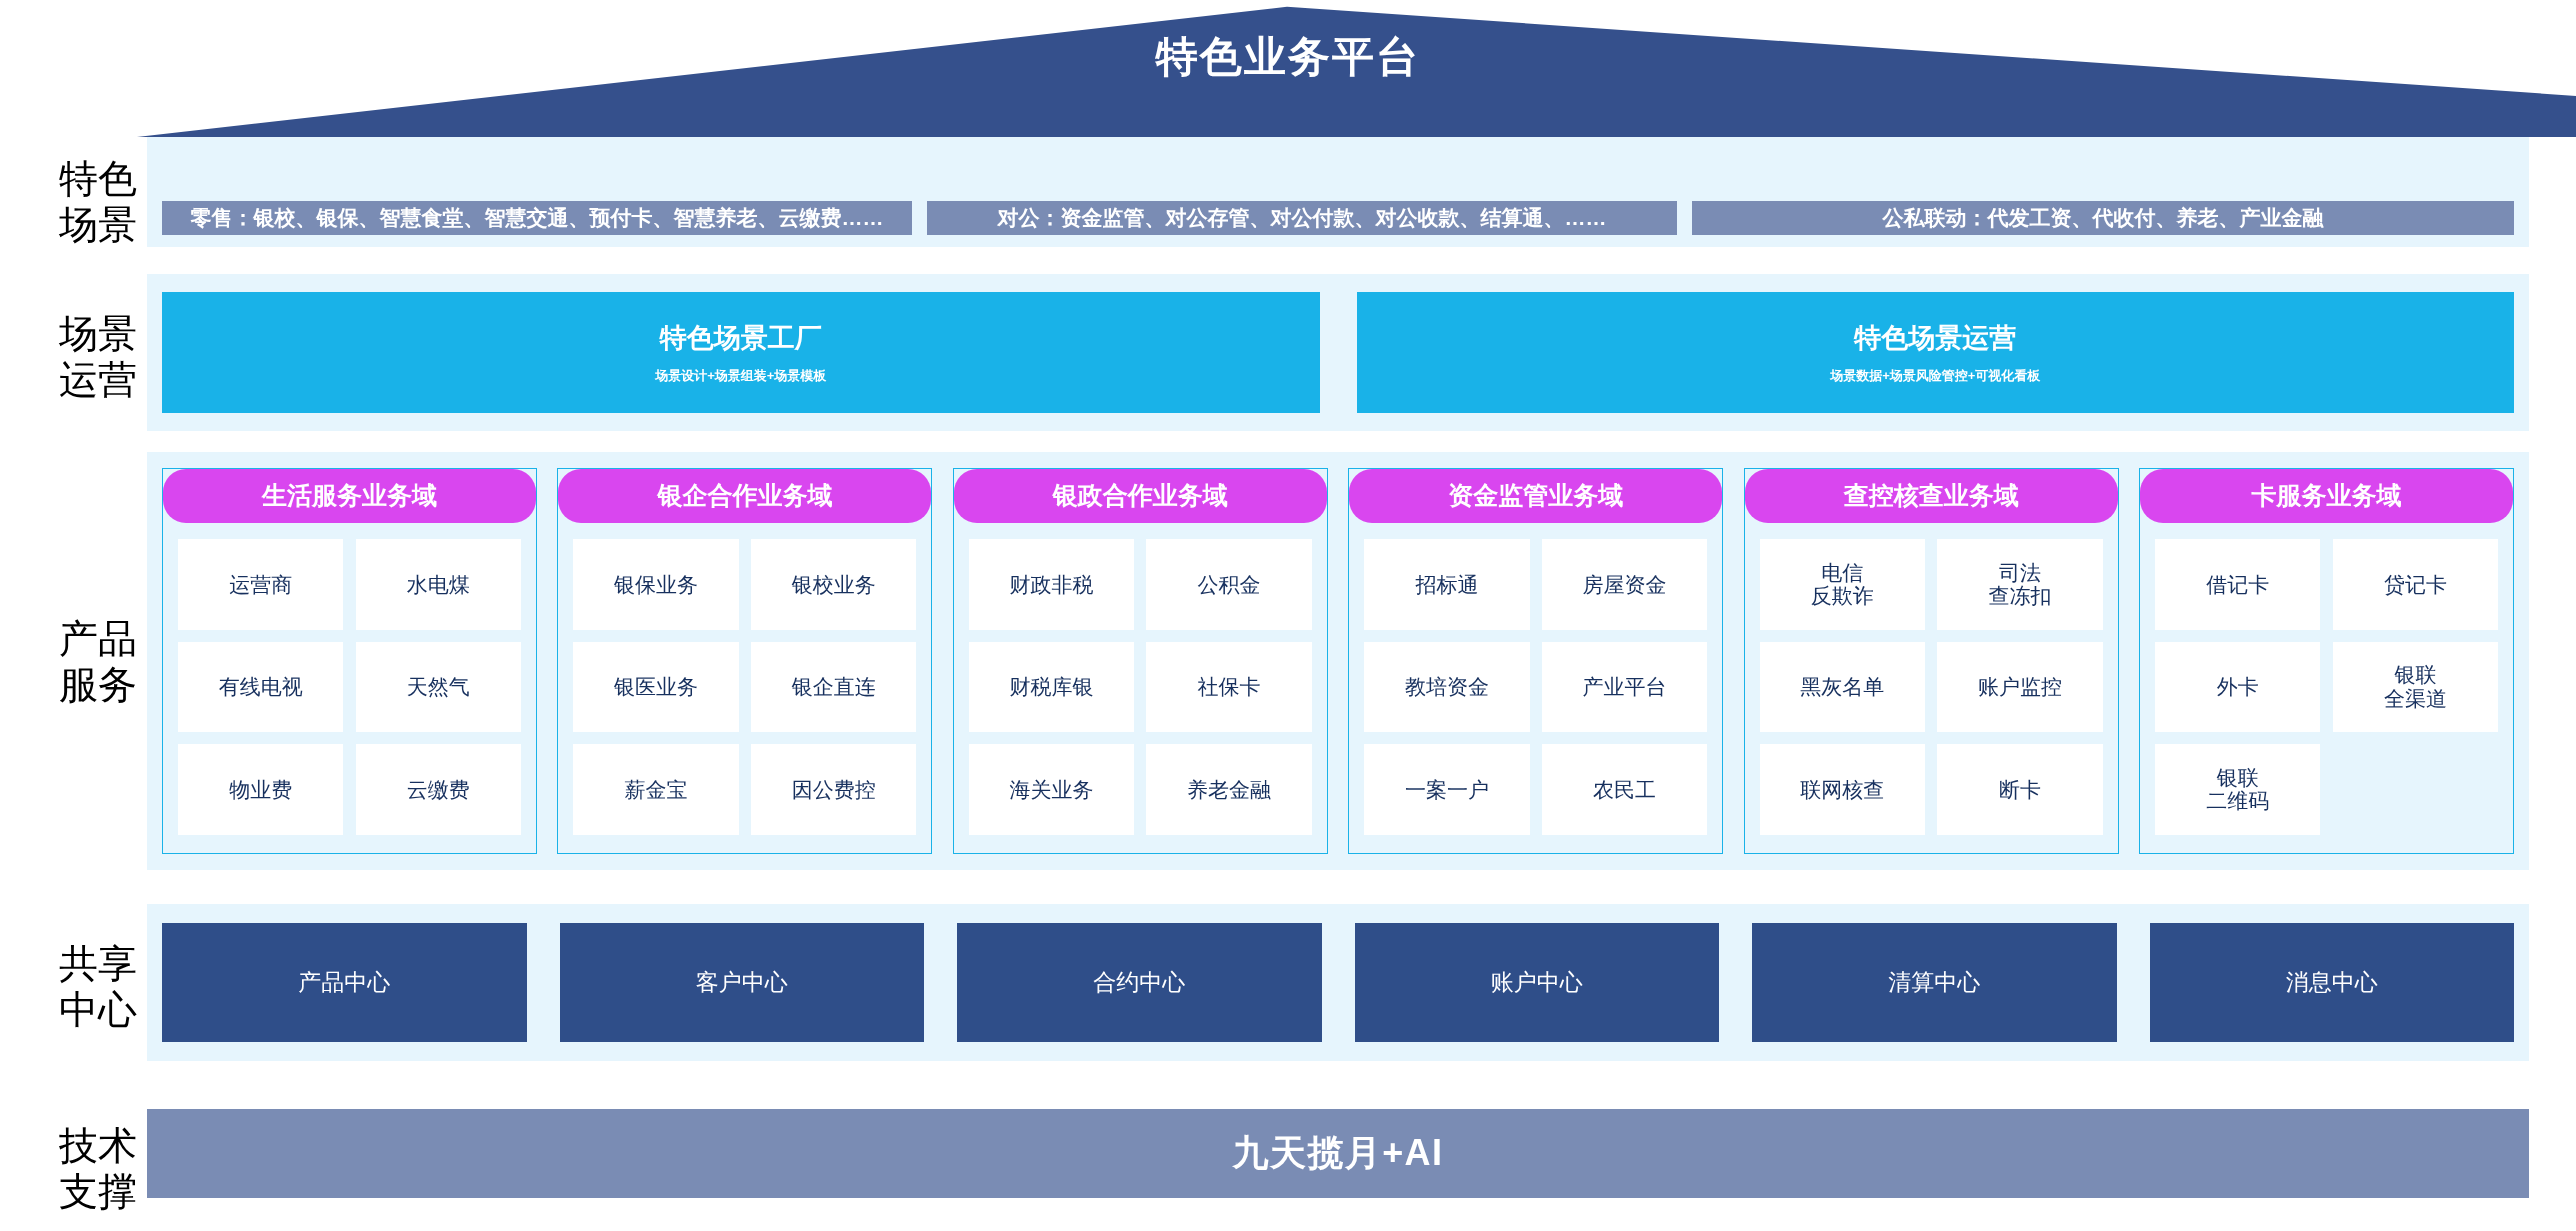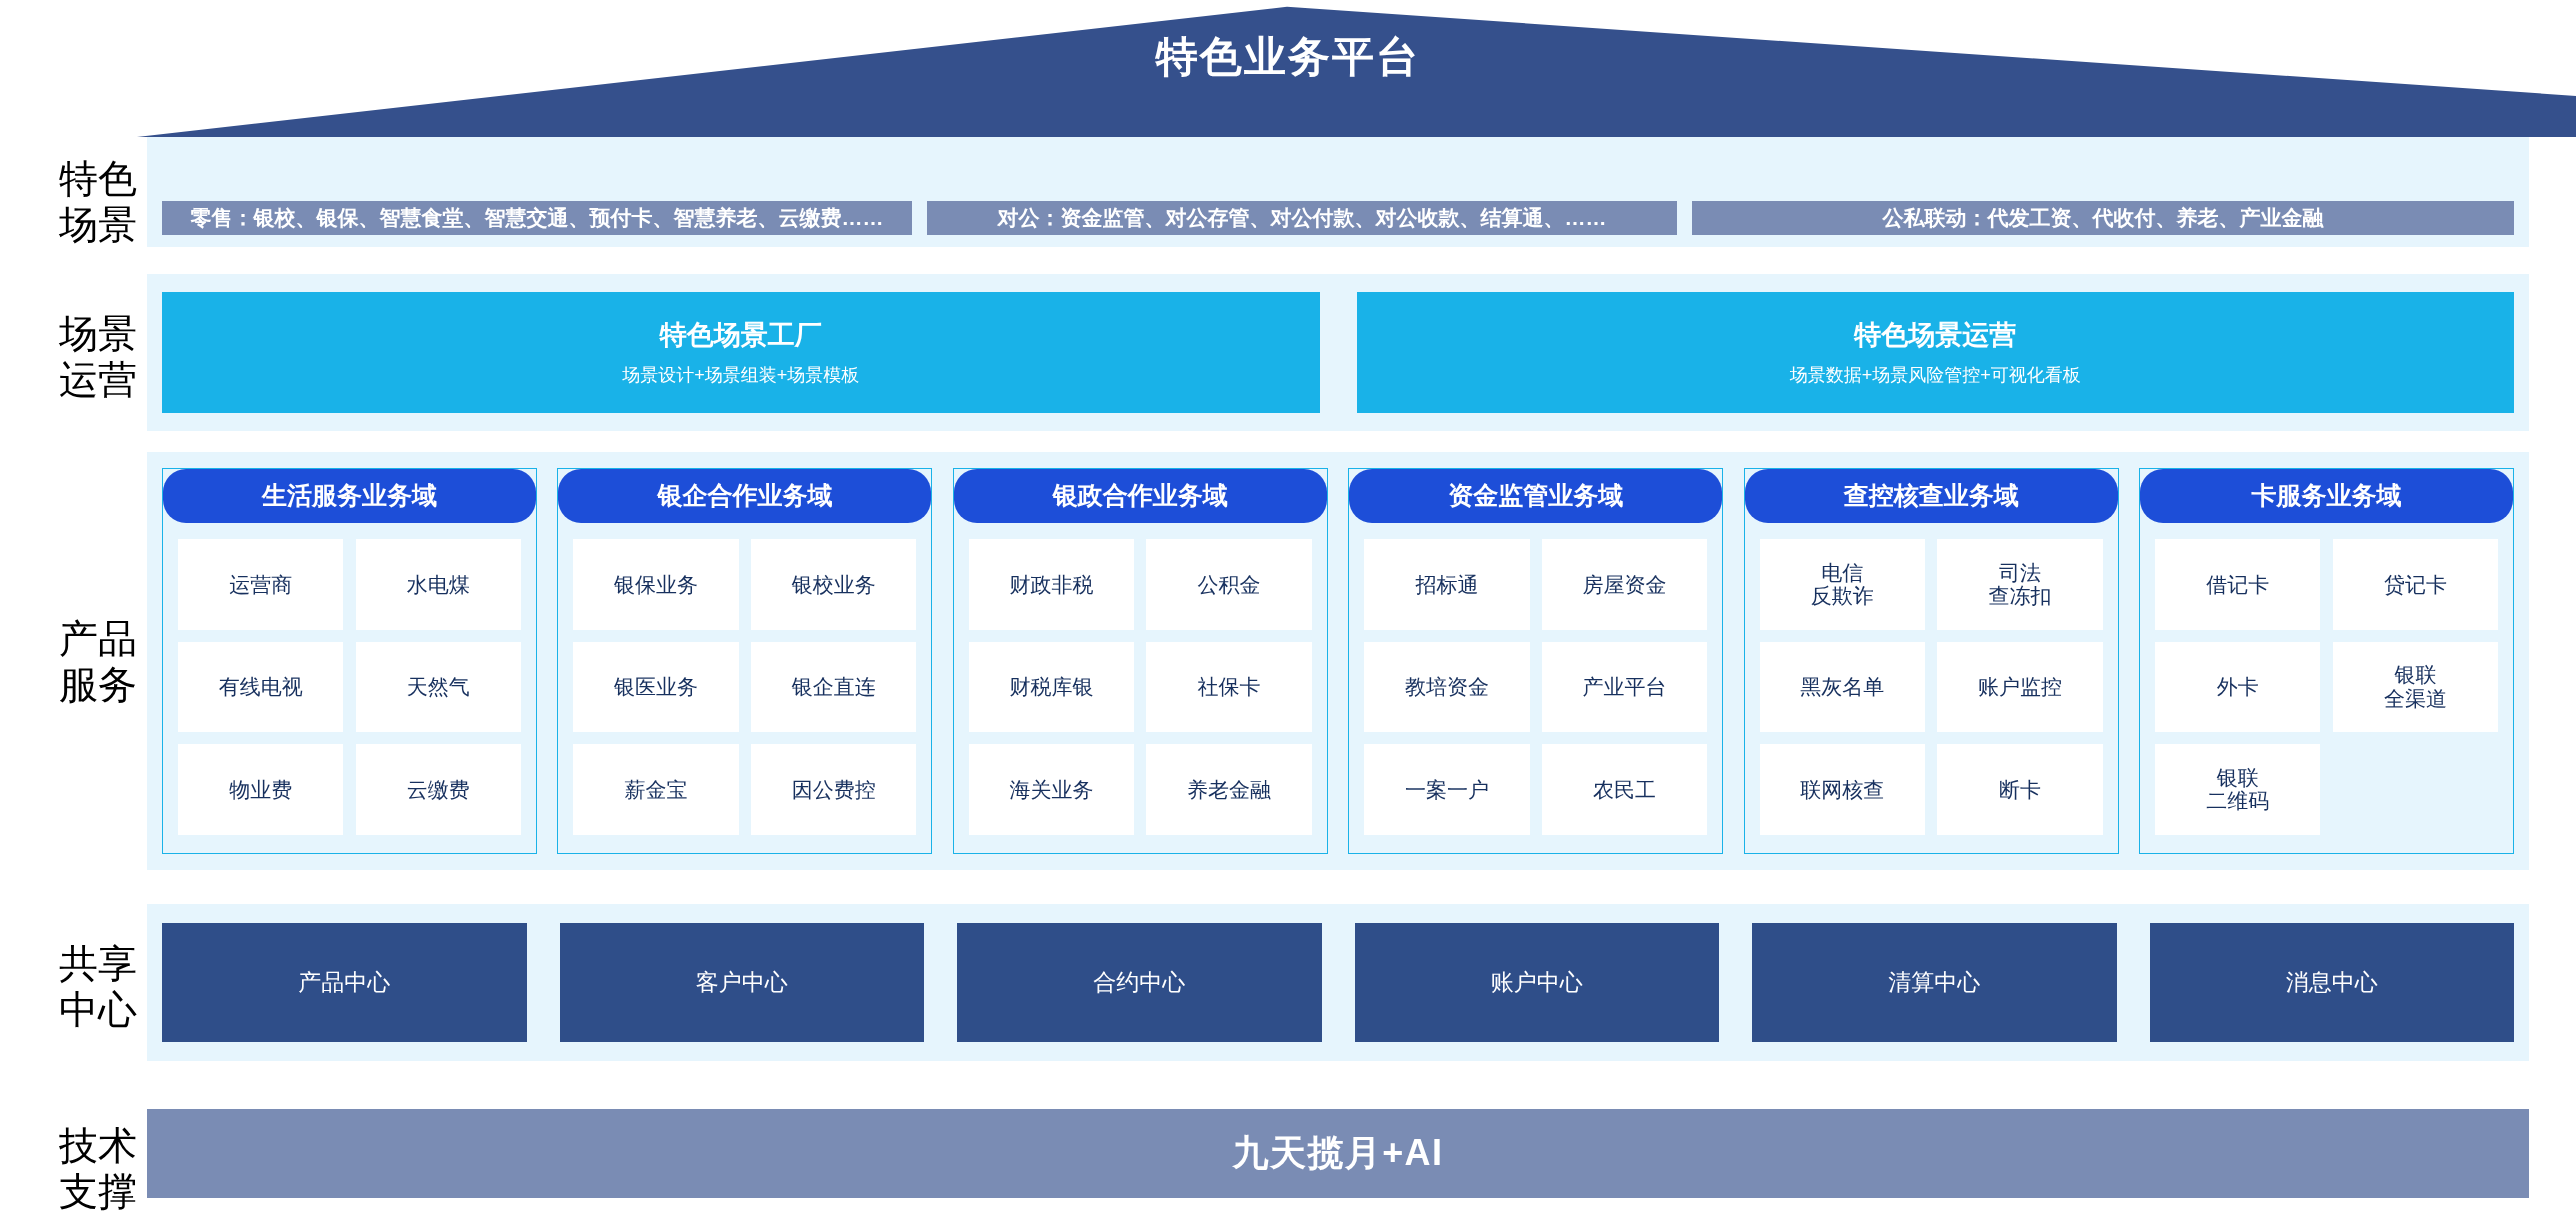--- a/index.html
+++ b/index.html
@@ -89,35 +89,35 @@
     background: #19b2e8;
     color: #ffffff;
     display: flex;
     flex-direction: column;
     align-items: center;
     justify-content: center;
     text-align: center;
     box-sizing: border-box;
   }
   .ops-title { font-size: 27px; font-weight: bold; line-height: 1.2; }
-  .ops-sub   { font-size: 18px; font-weight: normal; margin-top: 13.7px; line-height: 1.2; }
+  .ops-sub   { font-size: 13px; font-weight: bold; margin-top: 13.7px; line-height: 1.2; }
 
   
   #band-products { top: 452px; height: 418px; padding: 16.4px 15px; }
   .domains-row { display: flex; gap: 20.5px; height: 100%; }
   .domain-col {
     flex: 1 1 0;
     border: 1.4px solid #19b2e8;
     background: #e6f5fd;
     box-sizing: border-box;
     display: flex;
     flex-direction: column;
   }
   .domain-head {
-    background: #1d4ed8;
+    background: #d946ef;
     color: #ffffff;
     font-size: 25px;
     font-weight: bold;
     text-align: center;
     padding: 12.3px 2.7px 13.7px;
     line-height: 1.1;
     border-radius: 23px;
   }
   .domain-grid {
     flex: 1 1 auto;

